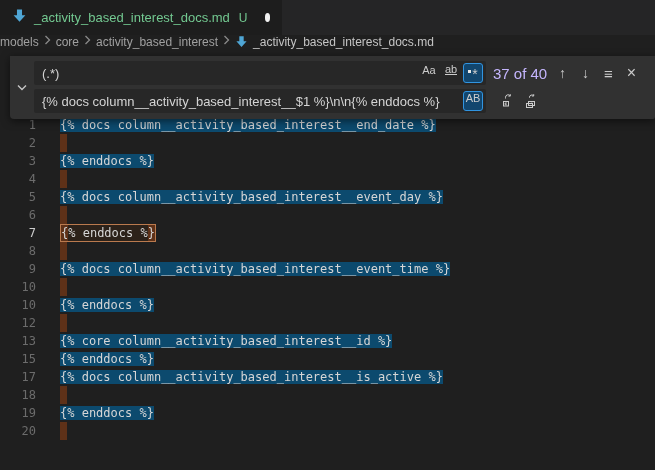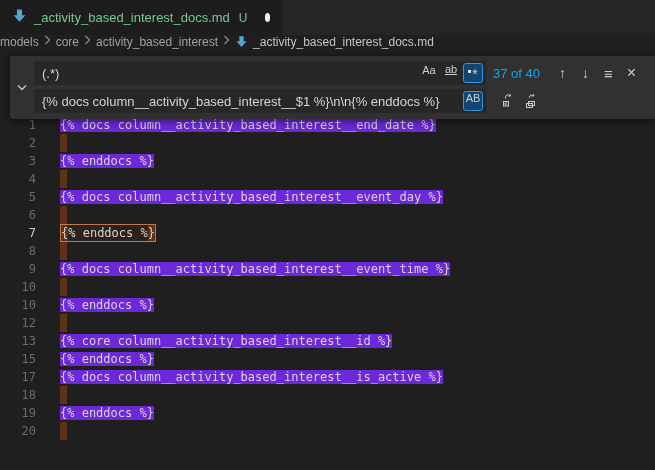--- a/index.html
+++ b/index.html
@@ -24,21 +24,21 @@
 
   
   .editor { position:relative; height:414px; background:#1f1f1f; }
   .lines { position:absolute; left:0; top:60px; right:0;
            font-family:"DejaVu Sans Mono", monospace; font-size:12px; }
   .line { display:flex; height:18px; line-height:18px; }
   .num { width:36px; text-align:right; color:#6c6c6c; flex-shrink:0;
          font-family:"DejaVu Sans Mono", monospace; }
   .num-active { color:#cccccc; }
   .code { margin-left:24px; white-space:pre; color:#d6d6d6; }
-  .hl { background:#6d28d9;margin-top:36px; }
+  .hl { background:#0c4a6e;margin-top:36px; }
   .hl-blank { display:inline-block; width:7px; height:18px; background:#5e3118; }
   .hl-cur { display:inline-flex; height:18px; border:1px solid #ba7a4e; background:#2c221a; }
   .hl-cur span { line-height:16px; }
   .hl-edge { background:#5e3118; }
 
   
   .find-widget { position:absolute; top:0; left:10px; right:0; z-index:10;
                  display:flex; background:#313131; padding:5px 8px 6px 0;
                  border-bottom-left-radius:4px; border-bottom-right-radius:2px;
                  box-shadow:0 2px 8px rgba(0,0,0,.55); color:#cccccc; }
@@ -52,21 +52,21 @@
             font-size:13px; color:#d4d4d4; overflow:hidden; }
   .fvalue { flex:1; white-space:pre; overflow:hidden; }
   .opt { min-width:20px; height:20px; border:1px solid transparent; border-radius:3px;
          display:flex; align-items:flex-start; justify-content:center; margin-left:2px;
          font-size:11px; color:#cccccc; cursor:pointer; }
   .opt.active { background:#12466e; border-color:#3194e0; }
   .opt-ab { border-bottom:1px solid #cccccc; line-height:10px; }
   .opt-regex { gap:1px; }
   .opt-regex .sq { width:3px; height:3px; background:#e7e7e7; margin-top:6px; }
   .opt-regex .star { font-size:14px; margin-top:2px; }
-  .fcount { margin-left:7px; min-width:58px; font-size:13px; color:#0ea5e9; }
+  .fcount { margin-left:7px; min-width:58px; font-size:15px; color:#c4b5fd; }
   .fbtn { width:23px; height:22px; display:flex; align-items:center; justify-content:center;
           color:#cccccc; cursor:pointer; border-radius:3px; font-size:14px; }
   .fbtn svg { display:block; }
   .arrow-glyph { font-size:14px; }
   .sel-glyph { font-size:15px; }
   .close-glyph { font-size:16px; }
 </style>
 </head>
 <body>
 

